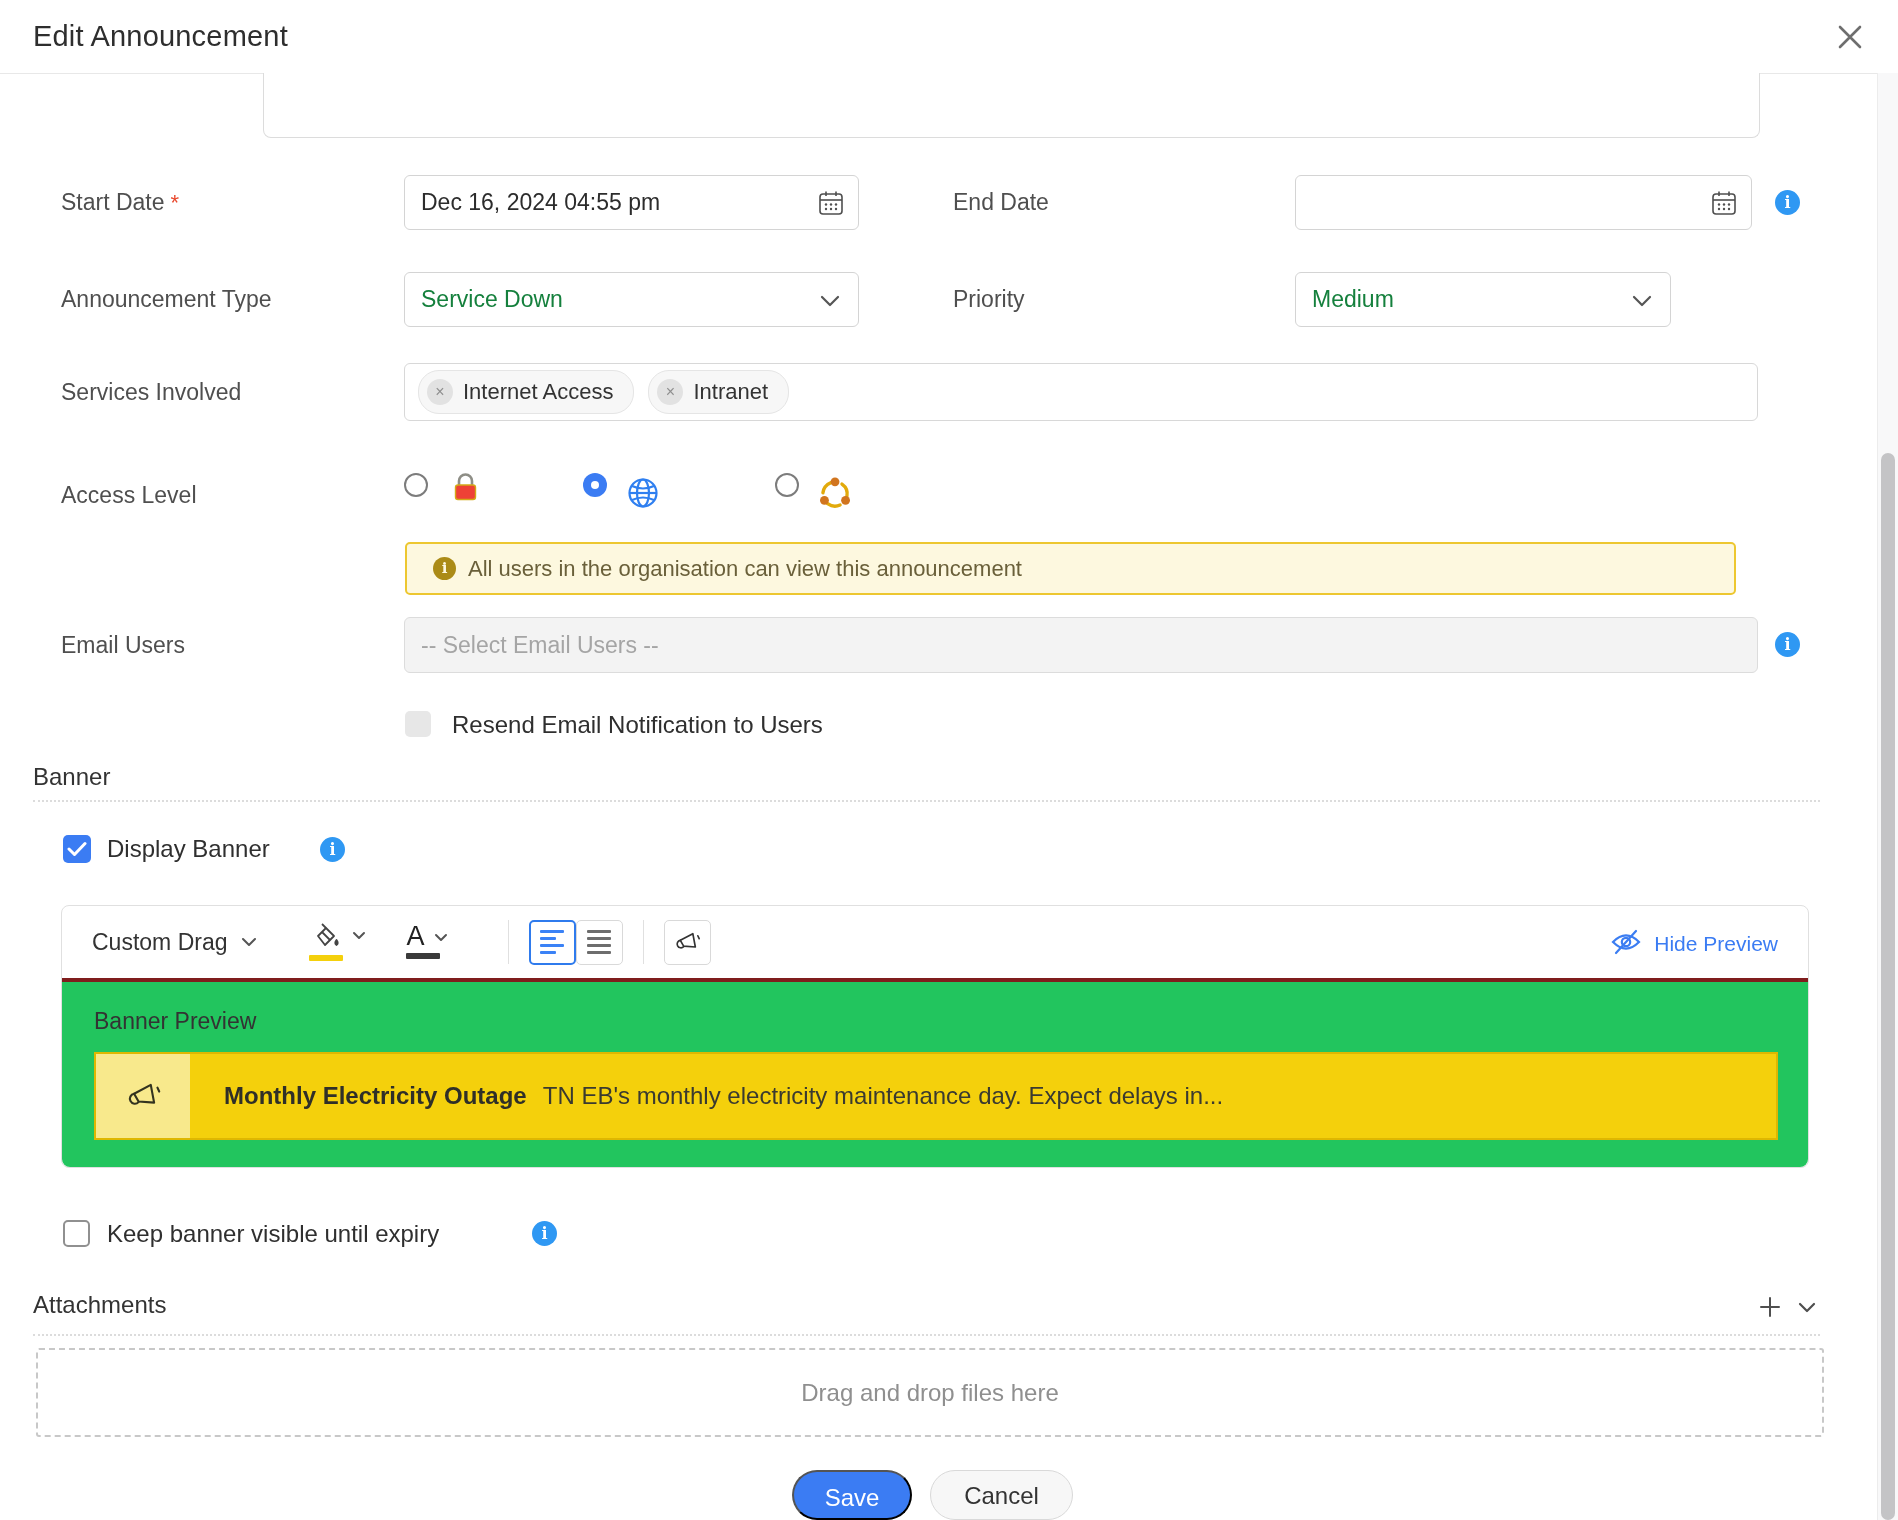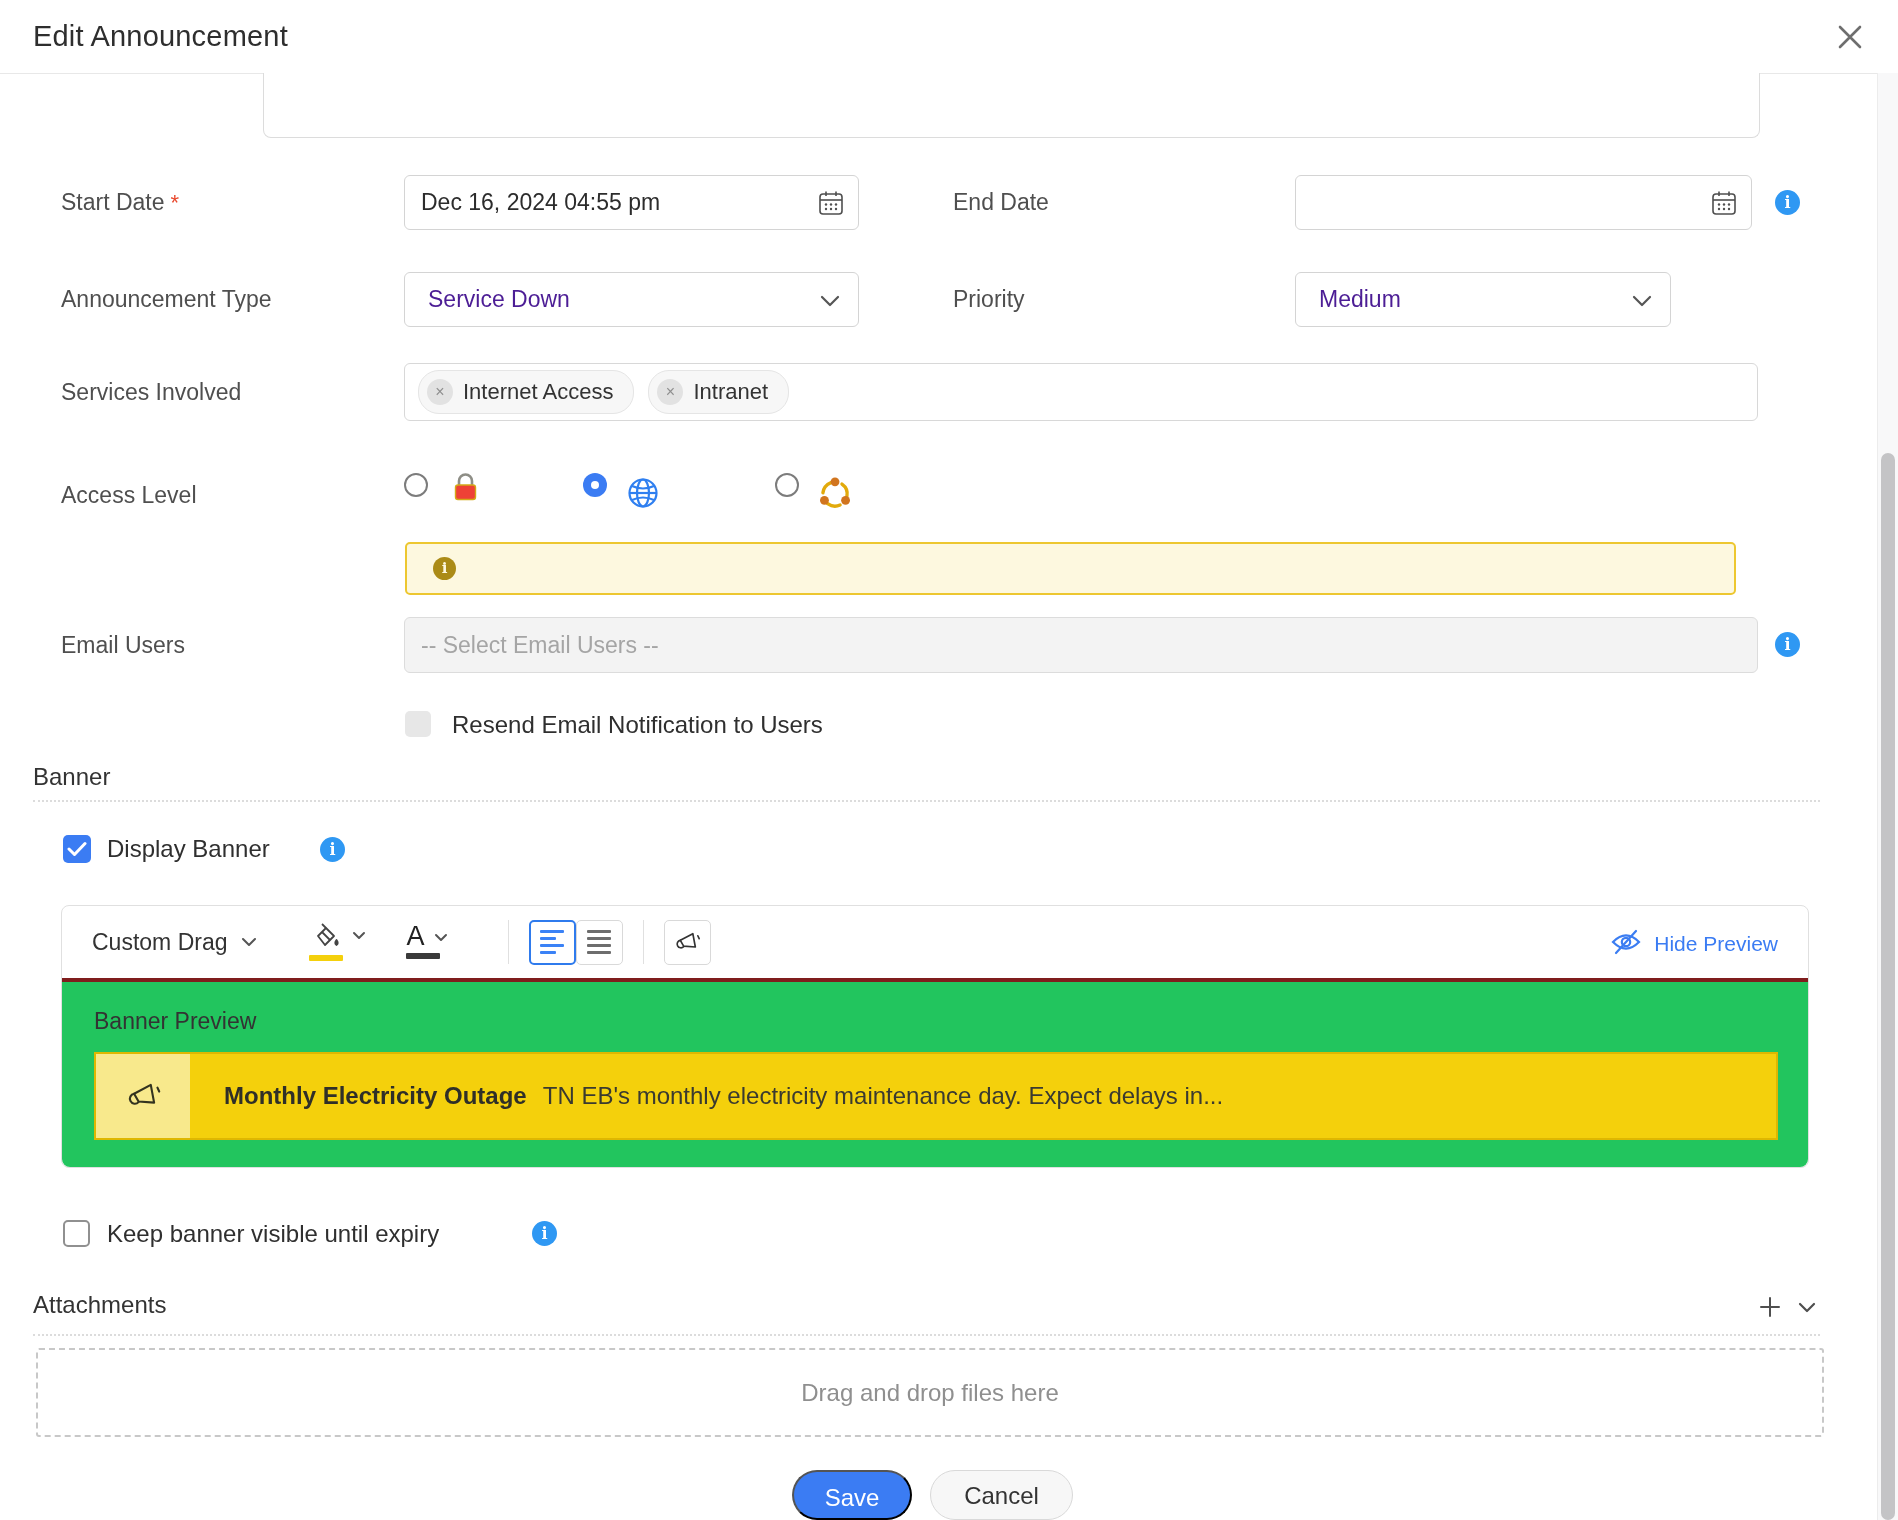--- a/index.html
+++ b/index.html
@@ -16,21 +16,21 @@
   .frag{position:absolute;left:263px;top:0;width:1495px;height:64px;border:1px solid #dcdcdc;border-top:none;border-radius:0 0 8px 8px;background:#fff;}
 
   .flabel{position:absolute;font-size:23px;color:#4f4f4f;}
   .req{color:#e9492e;margin-left:6px;font-size:22px;}
 
   .tbox{position:absolute;border:1px solid #d4d4d4;border-radius:6px;background:#fff;box-sizing:border-box;}
   .tbox input{border:none;outline:none;background:transparent;width:100%;height:100%;font-family:inherit;font-size:23px;color:#2c2c2c;padding:0 50px 0 16px;box-sizing:border-box;}
   .cal{position:absolute;right:12px;top:50%;margin-top:-15px;width:30px;height:30px;}
 
   .selbox{position:absolute;border:1px solid #d4d4d4;border-radius:6px;background:#fff;box-sizing:border-box;cursor:pointer;}
-  .selbox .selval{position:absolute;left:16px;top:0;line-height:53px;font-size:23px;color:#4c1d95;margin-left:7px;}
+  .selbox .selval{position:absolute;left:16px;top:0;line-height:53px;font-size:23px;color:#15803d;}
   .selbox .chev{position:absolute;right:18px;top:50%;margin-top:-5px;}
 
   .info-i{position:absolute;width:25px;height:25px;border-radius:50%;background:var(--accent-info);color:#fff;text-align:center;line-height:25px;font-size:16px;font-weight:bold;font-family:"DejaVu Serif",serif;cursor:pointer;}
 
   
   .chiprow{display:flex;align-items:center;gap:14px;padding-left:13px;height:100%;}
   .chip{display:flex;align-items:center;gap:10px;height:42px;border-radius:21px;background:#f7f7f7;border:1px solid #e5e5e5;padding:0 20px 0 8px;}
   .chip .x{width:26px;height:26px;border-radius:50%;background:#e2e2e2;color:#8f8f8f;text-align:center;line-height:25px;font-size:16px;cursor:pointer;}
   .chip .ctext{font-size:22px;color:#333;}
 
@@ -219,20 +219,21 @@
       <svg width="38" height="38" viewBox="0 0 36 36" fill="none">
         <circle cx="18" cy="18" r="11.5" stroke="#e2aa0b" stroke-width="3.2" stroke-dasharray="13 11" stroke-linecap="round" transform="rotate(-55 18 18)"></circle>
         <circle cx="18" cy="6.5" r="4.2" fill="#d1751f"></circle>
         <circle cx="8" cy="24" r="4.2" fill="#d1751f"></circle>
         <circle cx="28" cy="24" r="4.2" fill="#d1751f"></circle>
       </svg>
     </div>
 
     <div class="strip">
       <div class="gi">i</div>
+      <div class="stext">All users in the organisation can view this announcement</div>
     </div>
 
     <div class="flabel" style="left:61px;top:544px;line-height:56px;">Email Users</div>
     <div class="dis-input">
       <div class="ph">-- Select Email Users --</div>
     </div>
     <div class="info-i" style="left:1775px;top:559px;">i</div>
 
     <div class="cbx disabled" style="left:405px;top:638px;width:26px;height:26px;"></div>
     <div class="cbx-label" style="left:452px;top:638px;line-height:28px;">Resend Email Notification to Users</div>

